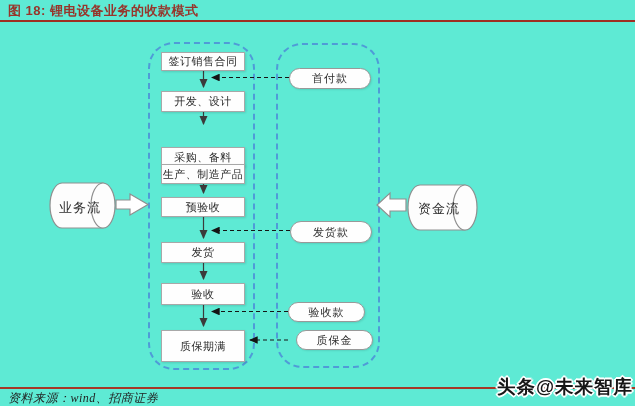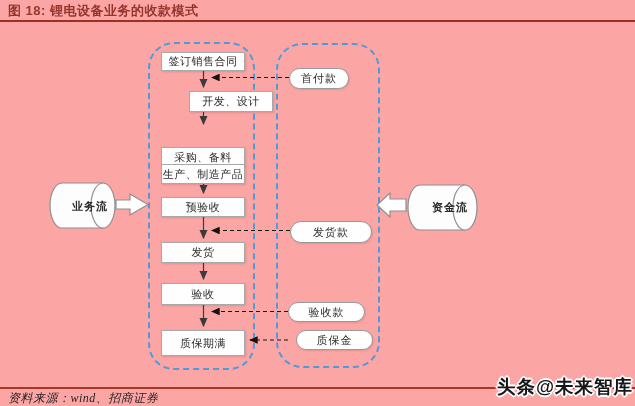--- a/index.html
+++ b/index.html
@@ -1,16 +1,16 @@
 <!DOCTYPE html>
 <html><head>
 <meta charset="utf-8">
 <style>
   html,body{margin:0;padding:0;background:#ffffff;}
-  .page{position:relative;width:635px;height:406px;background:#fca5a5;overflow:hidden;
+  .page{position:relative;width:635px;height:406px;background:#5eead4;overflow:hidden;
         font-family:"Liberation Sans","DejaVu Sans",sans-serif;}
 
   
   .title{position:absolute;left:8px;top:2px;font-size:13px;font-weight:bold;
          color:#97352b;letter-spacing:0.5px;white-space:nowrap;}
   .rule{position:absolute;left:0;width:635px;height:2px;}
   .rule-top{top:20px;background:#9e2f23;}
   .rule-bottom{top:387px;background:#a63826;}
 
   
@@ -21,42 +21,42 @@
 
   
   .diagram-svg{position:absolute;left:0;top:0;z-index:2;pointer-events:none;}
 
   
   .step{position:absolute;left:161px;width:84px;box-sizing:border-box;z-index:3;
         background:#fefefe;border:1px solid #a8a8a8;box-shadow:1px 1px 2px rgba(0,0,0,0.12);
         display:flex;align-items:center;justify-content:center;
         font-size:11px;color:#2b2b2b;letter-spacing:0.5px;white-space:nowrap;}
   .s1{top:52px;height:19px;}
-  .s2{top:91px;height:21px;margin-left:28px;}
+  .s2{top:91px;height:21px;}
   .s3{top:128px;height:20px;margin-top:19px;}
   .s4{top:164px;height:20px;}
   .s5{top:197px;height:20px;}
   .s6{top:242px;height:21px;}
   .s7{top:283px;height:22px;}
-  .s8{top:330px;height:26px;}
+  .s8{top:330px;height:32px;}
 
   
   .pill{position:absolute;box-sizing:border-box;z-index:3;
         background:#fefefe;border:1px solid #999;border-radius:12px;
         box-shadow:1px 1px 2px rgba(0,0,0,0.10);
         display:flex;align-items:center;justify-content:center;
         font-size:11px;color:#2b2b2b;letter-spacing:1px;white-space:nowrap;}
-  .p1{left:289px;top:68px;width:60px;height:21px;}
+  .p1{left:289px;top:68px;width:82px;height:21px;}
   .p2{left:290px;top:221px;width:82px;height:22px;}
   .p3{left:288px;top:302px;width:77px;height:20px;}
   .p4{left:296px;top:330px;width:77px;height:20px;}
 
   
-  .cyl-label{position:absolute;z-index:3;font-size:11px;color:#2b2b2b;
-             letter-spacing:1px;text-align:right;white-space:nowrap;font-weight:bold;}
+  .cyl-label{position:absolute;z-index:3;font-size:13px;color:#2b2b2b;
+             letter-spacing:1px;text-align:center;white-space:nowrap;}
   .cyl-left{left:52px;top:199px;width:56px;}
   .cyl-right{left:410px;top:200px;width:58px;}
 
   
   .source{position:absolute;left:8px;top:390px;z-index:3;
           font-family:"Liberation Serif","DejaVu Serif",serif;font-style:italic;
           font-size:12px;color:#1f1f1f;letter-spacing:0.5px;white-space:nowrap;}
   .watermark{position:absolute;right:2px;top:374px;z-index:4;
              font-size:18.5px;font-weight:bold;color:#161616;letter-spacing:1px;
              white-space:nowrap;

